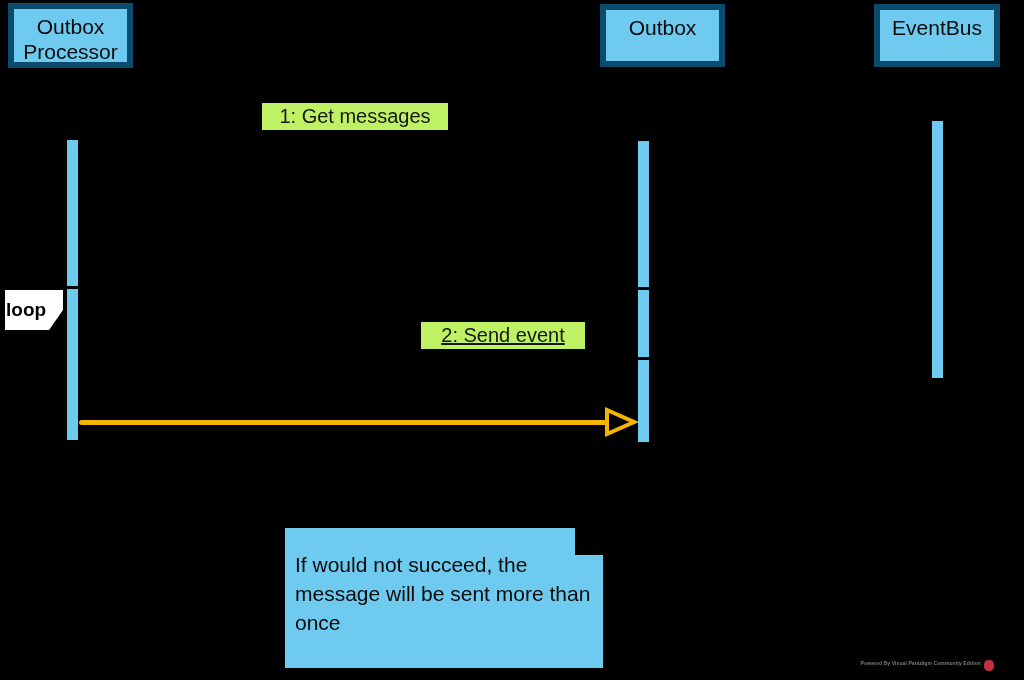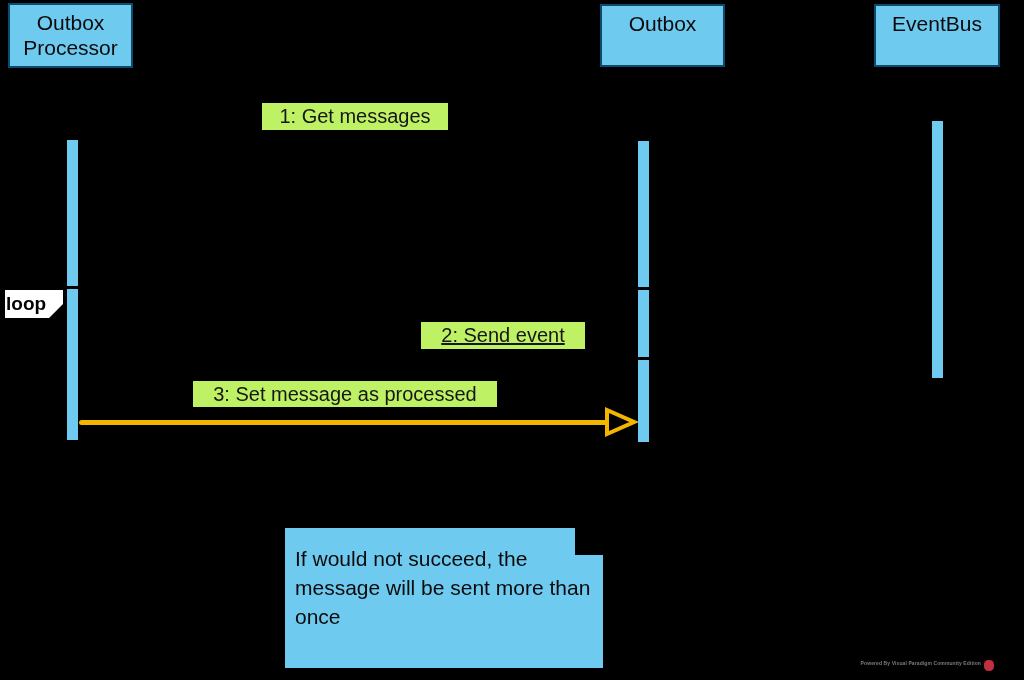--- a/index.html
+++ b/index.html
@@ -2,21 +2,21 @@
 <html><head>
 <meta charset="utf-8">
 <style>
   html,body{margin:0;padding:0;background:#000;}
   .canvas{
     position:relative;width:1024px;height:680px;background:#000000;overflow:hidden;
     font-family:"Liberation Sans", sans-serif;color:#111;
   }
   
   .participant{
-    position:absolute;box-sizing:border-box;background:#6FCAF0;border:2px solid #0c4a6e;
+    position:absolute;box-sizing:border-box;background:#6FCAF0;border:6px solid #0c4a6e;
     text-align:center;font-size:21px;line-height:25px;padding-top:5px;color:#0b0b0b;
   }
   .p1{left:8px;top:3px;width:125px;height:65px;}
   .p2{left:600px;top:4px;width:125px;height:63px;}
   .p3{left:874px;top:4px;width:126px;height:63px;}
   
   .act{
     position:absolute;box-sizing:border-box;width:13px;background:#6FCAF0;border:1px solid #000;
   }
   .a1s1{left:66px;top:139px;height:148px;}
@@ -30,35 +30,35 @@
     position:absolute;box-sizing:border-box;background:#bef264;color:#161616;
     font-size:20px;text-align:center;display:flex;align-items:center;justify-content:center;
     white-space:nowrap;
   }
   .m1{left:262px;top:103px;width:186px;height:27px;}
   .m2{left:218px;top:206px;width:270px;height:27px;}
   .m3{left:421px;top:322px;width:164px;height:27px;text-decoration:underline;}
   .m4{left:193px;top:381px;width:304px;height:26px;}
   
   .loop-label{
-    position:absolute;left:5px;top:290px;width:58px;height:28px;background:#FFFFFF;
+    position:absolute;left:5px;top:290px;width:58px;height:40px;background:#FFFFFF;
     clip-path:polygon(0 0,100% 0,100% 50%,76% 100%,0 100%);
     font-weight:bold;font-size:19px;color:#000;display:flex;align-items:center;
     padding-left:1px;box-sizing:border-box;
   }
   
   .arrow-line{
     position:absolute;left:79px;top:420px;width:529px;height:5px;background:#F3B500;border-radius:3px;
   }
   .arrow-head{position:absolute;left:604px;top:406px;width:34px;height:32px;}
   
   .note{
     position:absolute;left:285px;top:528px;width:318px;height:140px;background:#6FCAF0;
     clip-path:polygon(0 0,290px 0,290px 27px,100% 27px,100% 100%,0 100%);
-    box-sizing:border-box;padding:16px 10px;font-size:21px;line-height:29px;color:#0b0b0b;
+    box-sizing:border-box;padding:22px 10px;font-size:21px;line-height:29px;color:#0b0b0b;
   }
   
   .watermark{
     position:absolute;right:43px;top:658px;width:300px;text-align:right;
     color:#7d7d7d;font-weight:bold;
     font-size:10px;transform:scale(0.5);transform-origin:100% 50%;
     white-space:nowrap;letter-spacing:0.2px;
   }
   .vp-logo{
     position:absolute;left:984px;top:660px;width:10px;height:11px;background:#C13040;
@@ -78,21 +78,20 @@
   <div class="act a1s2"></div>
   <div class="act a2s1"></div>
   <div class="act a2s2"></div>
   <div class="act a2s3"></div>
   <div class="act a3s1"></div>
 
   <div class="loop-label">loop</div>
 
   <div class="msg-label m1">1: Get messages</div>
   <div class="msg-label m3">2: Send event</div>
-  <div class="msg-label m4">3: Set message as processed</div>
 
   <div class="arrow-line"></div>
   <div class="arrow-head">
     <svg width="34" height="32" viewBox="0 0 34 32" xmlns="http://www.w3.org/2000/svg">
       <polygon points="3,4 30,16 3,28" fill="none" stroke="#F3B500" stroke-width="4" stroke-linejoin="miter"></polygon>
     </svg>
   </div>
 
   <div class="note">If would not succeed, the message will be sent more than once</div>
 

